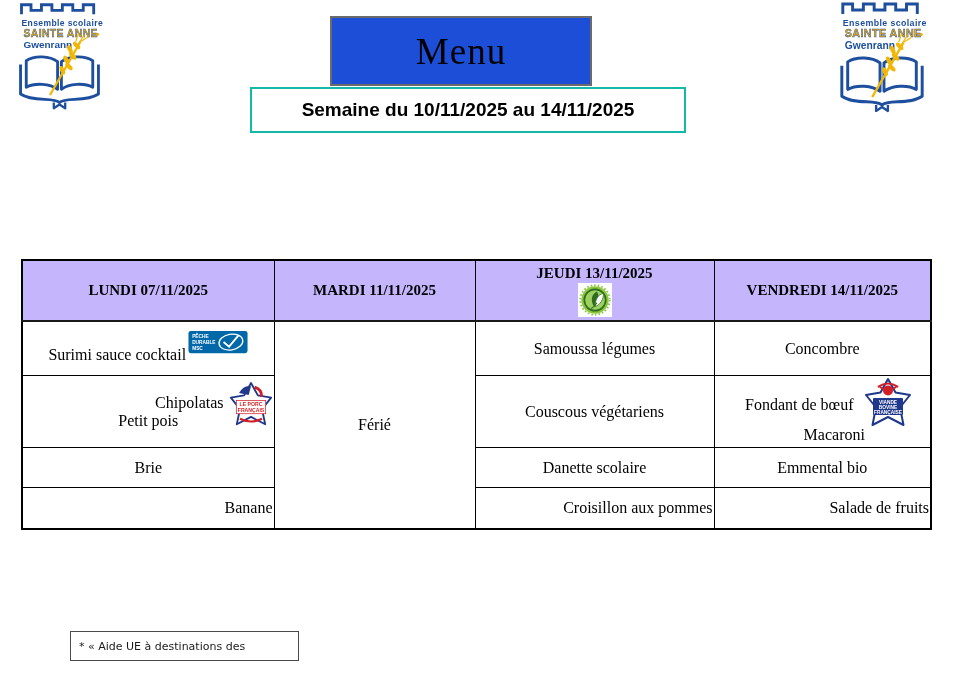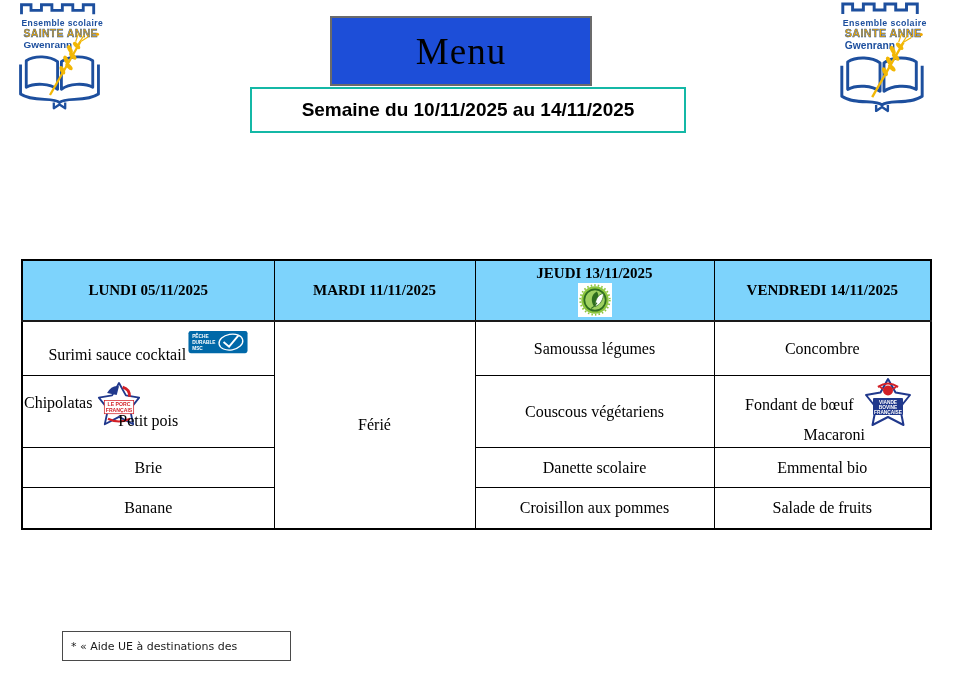--- a/index.html
+++ b/index.html
@@ -17,41 +17,41 @@
   .title-box span{font-family:"Liberation Serif",serif;font-size:37px;letter-spacing:1px;}
   .subtitle-box{position:absolute;left:250px;top:87px;width:432px;height:42px;
                 border:2px solid #14b8a6;background:#fff;display:flex;align-items:center;justify-content:center;}
   .subtitle-box span{font-family:"Liberation Sans",sans-serif;font-weight:bold;font-size:19px;}
 
   
   table.menu{position:absolute;left:21px;top:259px;border-collapse:collapse;table-layout:fixed;
              width:909px;border:2px solid #000;}
   table.menu th,table.menu td{border:1px solid #000;text-align:center;vertical-align:middle;
              font-family:"Liberation Serif",serif;overflow:visible;}
-  table.menu th{background:#7dd3fc;font-size:15px;font-weight:bold;height:57px;border-bottom:2px solid #1a1a1a;}
+  table.menu th{background:#c4b5fd;font-size:15px;font-weight:bold;height:57px;border-bottom:2px solid #1a1a1a;}
   th .hdr{display:flex;flex-direction:column;align-items:center;justify-content:center;gap:1px;}
   td{font-size:16px;}
   tr.r-entree td{height:48px;}
   tr.r-plat td{height:69px;}
   tr.r-fromage td{height:37px;}
-  tr.r-dessert td{height:38px;}
+  tr.r-dessert td{height:38px;text-align:right;}
 
   td.cell-surimi{vertical-align:bottom;padding-bottom:4px;}
   td.cell-surimi svg{vertical-align:5px;margin-left:2px;}
 
-  .dish-lines .line1{display:flex;align-items:center;justify-content:flex-start;}
+  .dish-lines .line1{display:flex;align-items:center;justify-content:flex-end;}
   .dish-lines .line1 svg{margin:-15px 0 -19px 5px;}
   .cell-fondant{position:relative;}
   .cell-fondant .fondant-lines{padding-top:16px;}
   .cell-fondant .bovine-logo{position:absolute;right:18px;top:1px;}
   .fondant-lines .l1{display:block;margin-right:46px;}
   .fondant-lines .l2{display:block;margin-left:24px;margin-top:12px;}
 
   
-  .footnote-box{position:absolute;left:62px;top:631px;width:219px;height:28px;
+  .footnote-box{position:absolute;left:70px;top:631px;width:219px;height:28px;
                 border:1px solid #4a4a4a;display:flex;align-items:center;padding-left:8px;box-sizing:content-box;}
   .footnote-box span{font-family:"DejaVu Sans",sans-serif;font-size:11px;color:#1a1a1a;}
 
   svg text{font-family:"Liberation Sans",sans-serif;}
 </style>
 </head>
 <body>
 
 <div class="page">
 
@@ -122,21 +122,21 @@
     <colgroup>
       <col style="width:252px">
         <col style="width:201px">
         <col style="width:239px">
         <col style="width:217px">
     </colgroup>
     <thead>
       <tr>
         <th>
           <div class="hdr">
-              <span>LUNDI 05/11/2025</span>
+              <span>LUNDI 07/11/2025</span>
             </div>
         </th>
         <th>
           <div class="hdr">
               <span>MARDI 11/11/2025</span>
             </div>
         </th>
         <th>
           <div class="hdr">
             <span>JEUDI 13/11/2025</span>

